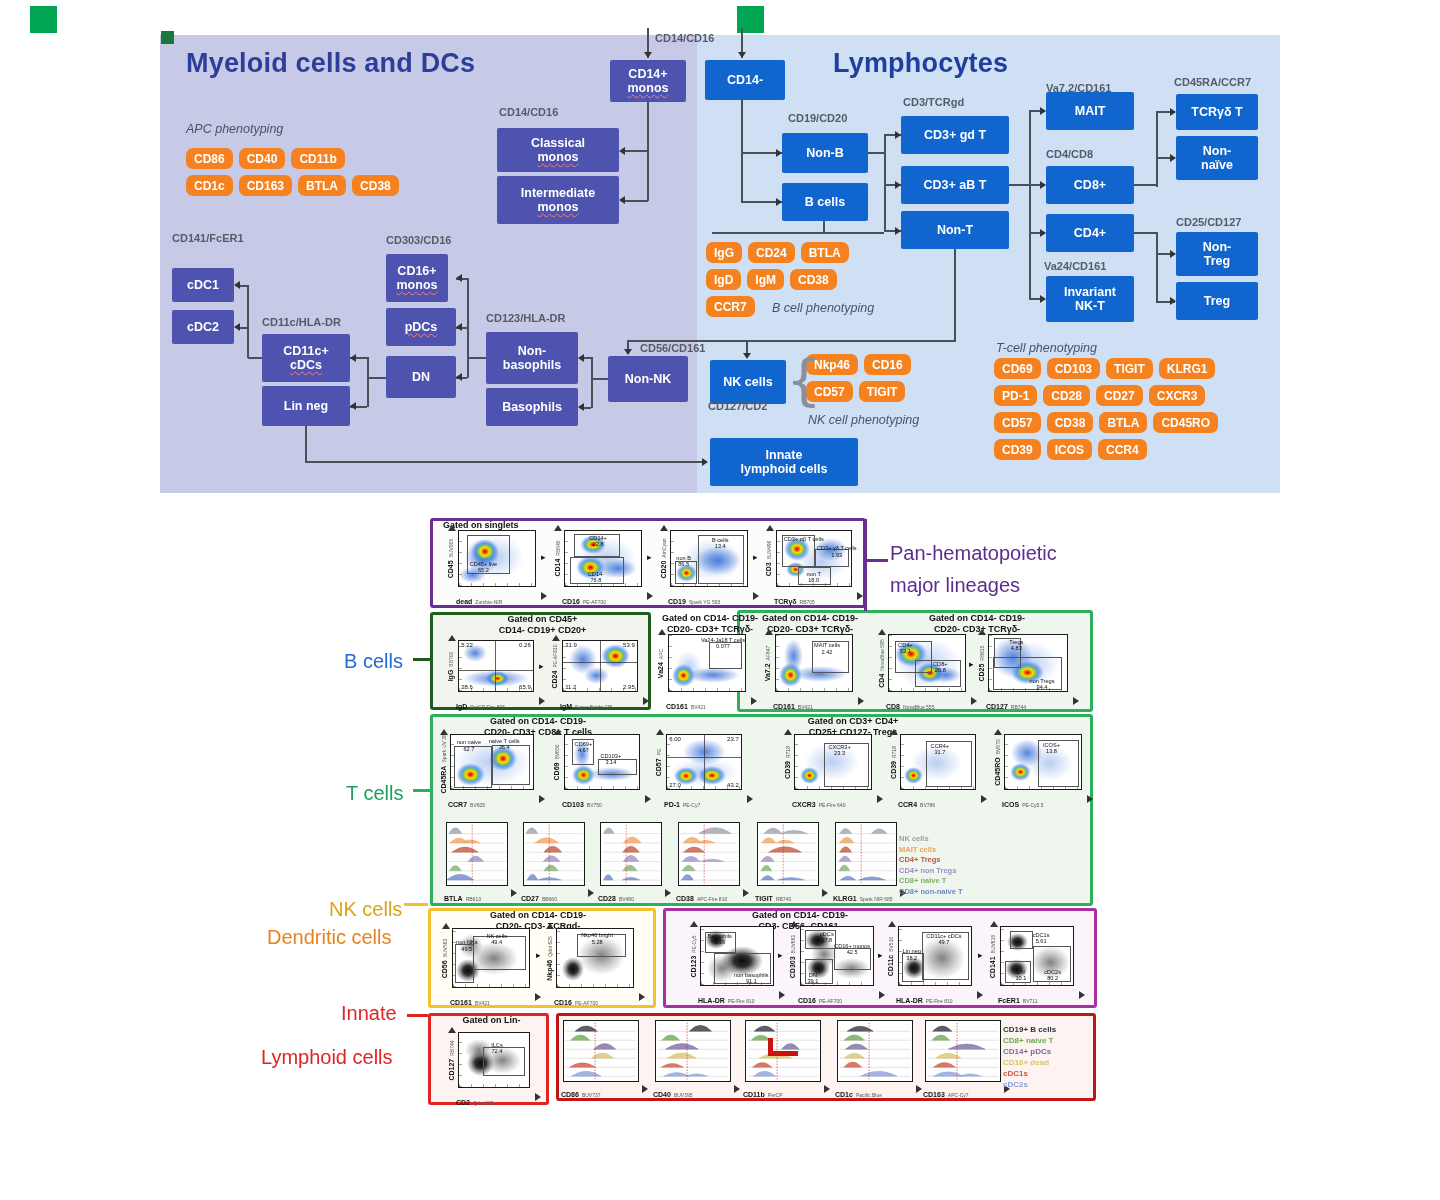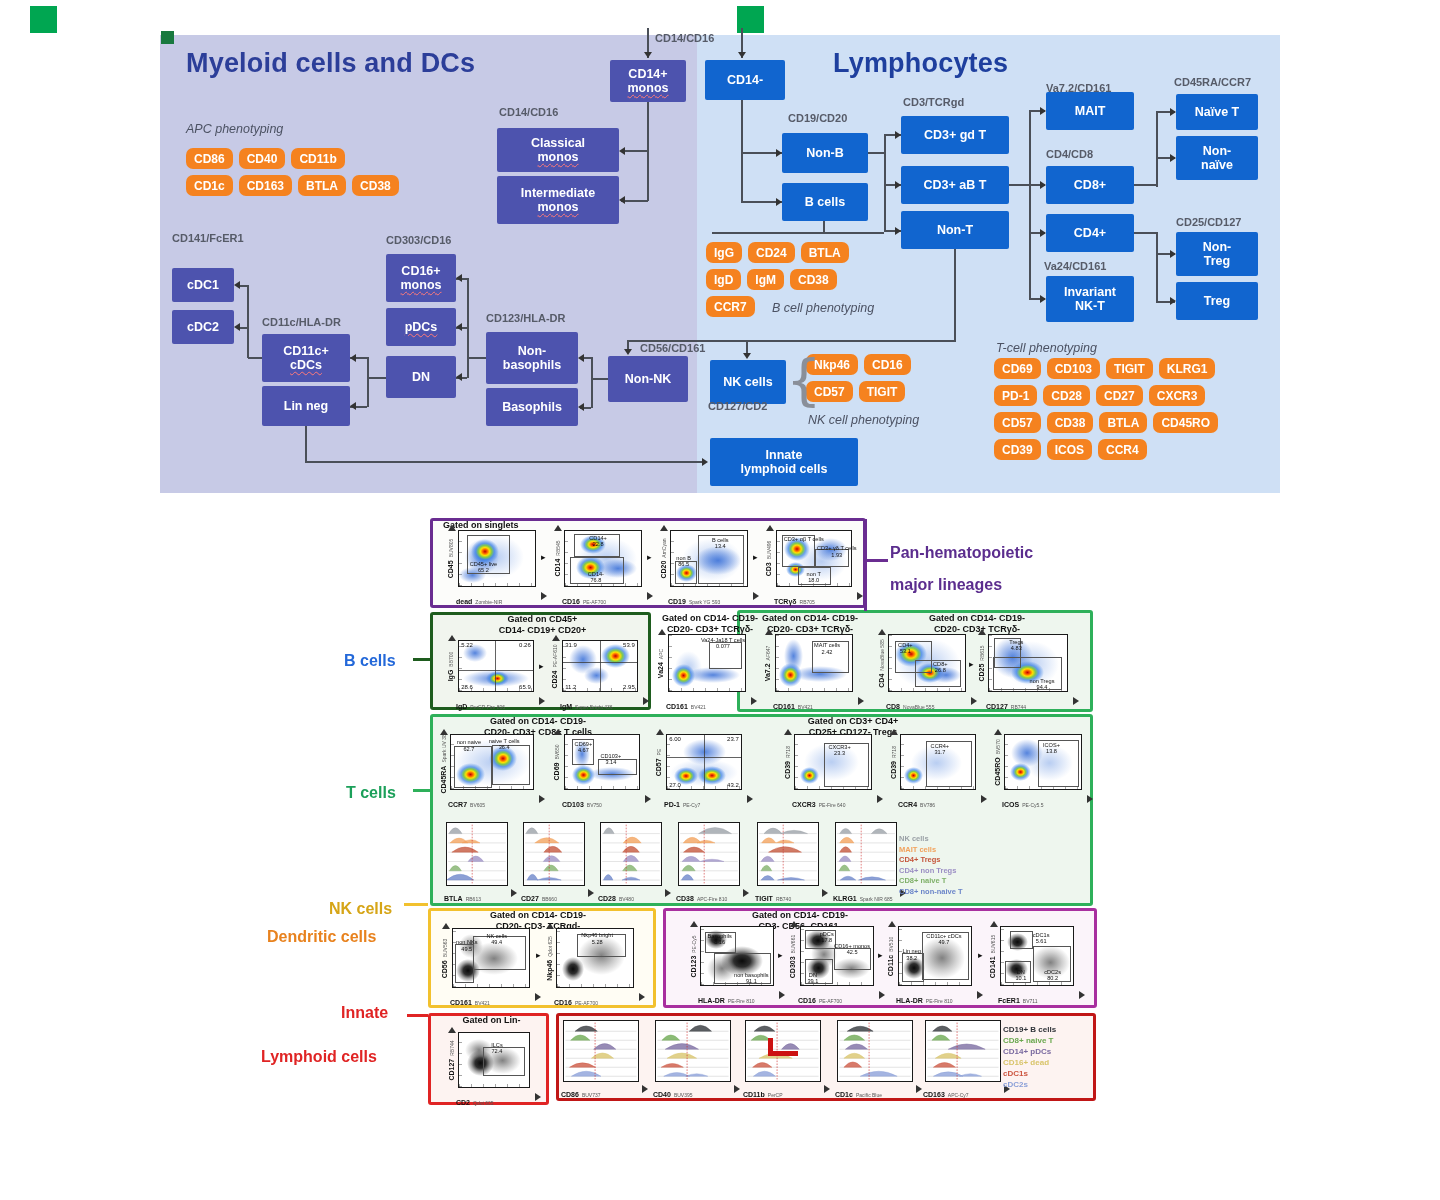--- a/index.html
+++ b/index.html
@@ -47,21 +47,21 @@
   .yax{display:flex;align-items:center;justify-content:center}
   .yrot{transform:rotate(-90deg);white-space:nowrap;display:flex;align-items:baseline}
   .am{font-size:7px;font-weight:bold;color:#111}
   .af{font-size:5px;color:#555;margin-left:3px}
   .xax{white-space:nowrap;overflow:visible}
   .hsvg{border:1.2px solid #1a1a1a;background:#fff;display:block}
   .legend{font-weight:bold}
   .legend.tc{font-size:7.5px;line-height:10.5px}
   .legend.ap{font-size:8px;line-height:11px}
   .legend div{white-space:nowrap}
-  .callout{font-weight:bold;font-size:16px;white-space:nowrap;line-height:32px}
+  .callout{font-weight:normal;font-size:20px;white-space:nowrap;line-height:32px}
   .minia{font-size:9px;color:#111;line-height:1}
 </style>
 </head>
 <body>
 
 <div id="stage">
   <div class="panel" id="panel-ly">
     <div class="ptitle">Lymphocytes</div>
   </div>
   <div class="panel" id="panel-my">
@@ -177,21 +177,21 @@
     <div class="a fbox indigo" style="left: 172px; top: 310px; width: 62px; height: 34px;">
       <span>cDC2</span>
     </div>
     <div class="a fbox indigo" style="left: 262px; top: 334px; width: 88px; height: 48px;">
       <span>CD11c+</span>
       <span><span class="wavy">cDCs</span></span>
     </div>
     <div class="a fbox indigo" style="left: 262px; top: 386px; width: 88px; height: 40px;">
       <span>Lin neg</span>
     </div>
-    <div class="a fbox indigo" style="left: 386px; top: 254px; width: 70px; height: 48px;">
+    <div class="a fbox indigo" style="left: 386px; top: 254px; width: 62px; height: 48px;">
       <span>CD16+</span>
       <span><span class="wavy">monos</span></span>
     </div>
     <div class="a fbox indigo" style="left: 386px; top: 308px; width: 70px; height: 38px;">
       <span><span class="wavy">pDCs</span></span>
     </div>
     <div class="a fbox indigo" style="left: 386px; top: 356px; width: 70px; height: 42px;">
       <span>DN</span>
     </div>
     <div class="a fbox indigo" style="left: 486px; top: 332px; width: 92px; height: 52px;">
@@ -229,21 +229,21 @@
       <span>CD8+</span>
     </div>
     <div class="a fbox blue" style="left: 1046px; top: 214px; width: 88px; height: 38px;">
       <span>CD4+</span>
     </div>
     <div class="a fbox blue" style="left: 1046px; top: 276px; width: 88px; height: 46px;">
       <span>Invariant</span>
       <span>NK-T</span>
     </div>
     <div class="a fbox blue" style="left: 1176px; top: 94px; width: 82px; height: 36px;">
-      <span>Naïve T</span>
+      <span>TCRγδ T</span>
     </div>
     <div class="a fbox blue" style="left: 1176px; top: 136px; width: 82px; height: 44px;">
       <span>Non-</span>
       <span>naïve</span>
     </div>
     <div class="a fbox blue" style="left: 1176px; top: 232px; width: 82px; height: 44px;">
       <span>Non-</span>
       <span>Treg</span>
     </div>
     <div class="a fbox blue" style="left: 1176px; top: 282px; width: 82px; height: 38px;">

